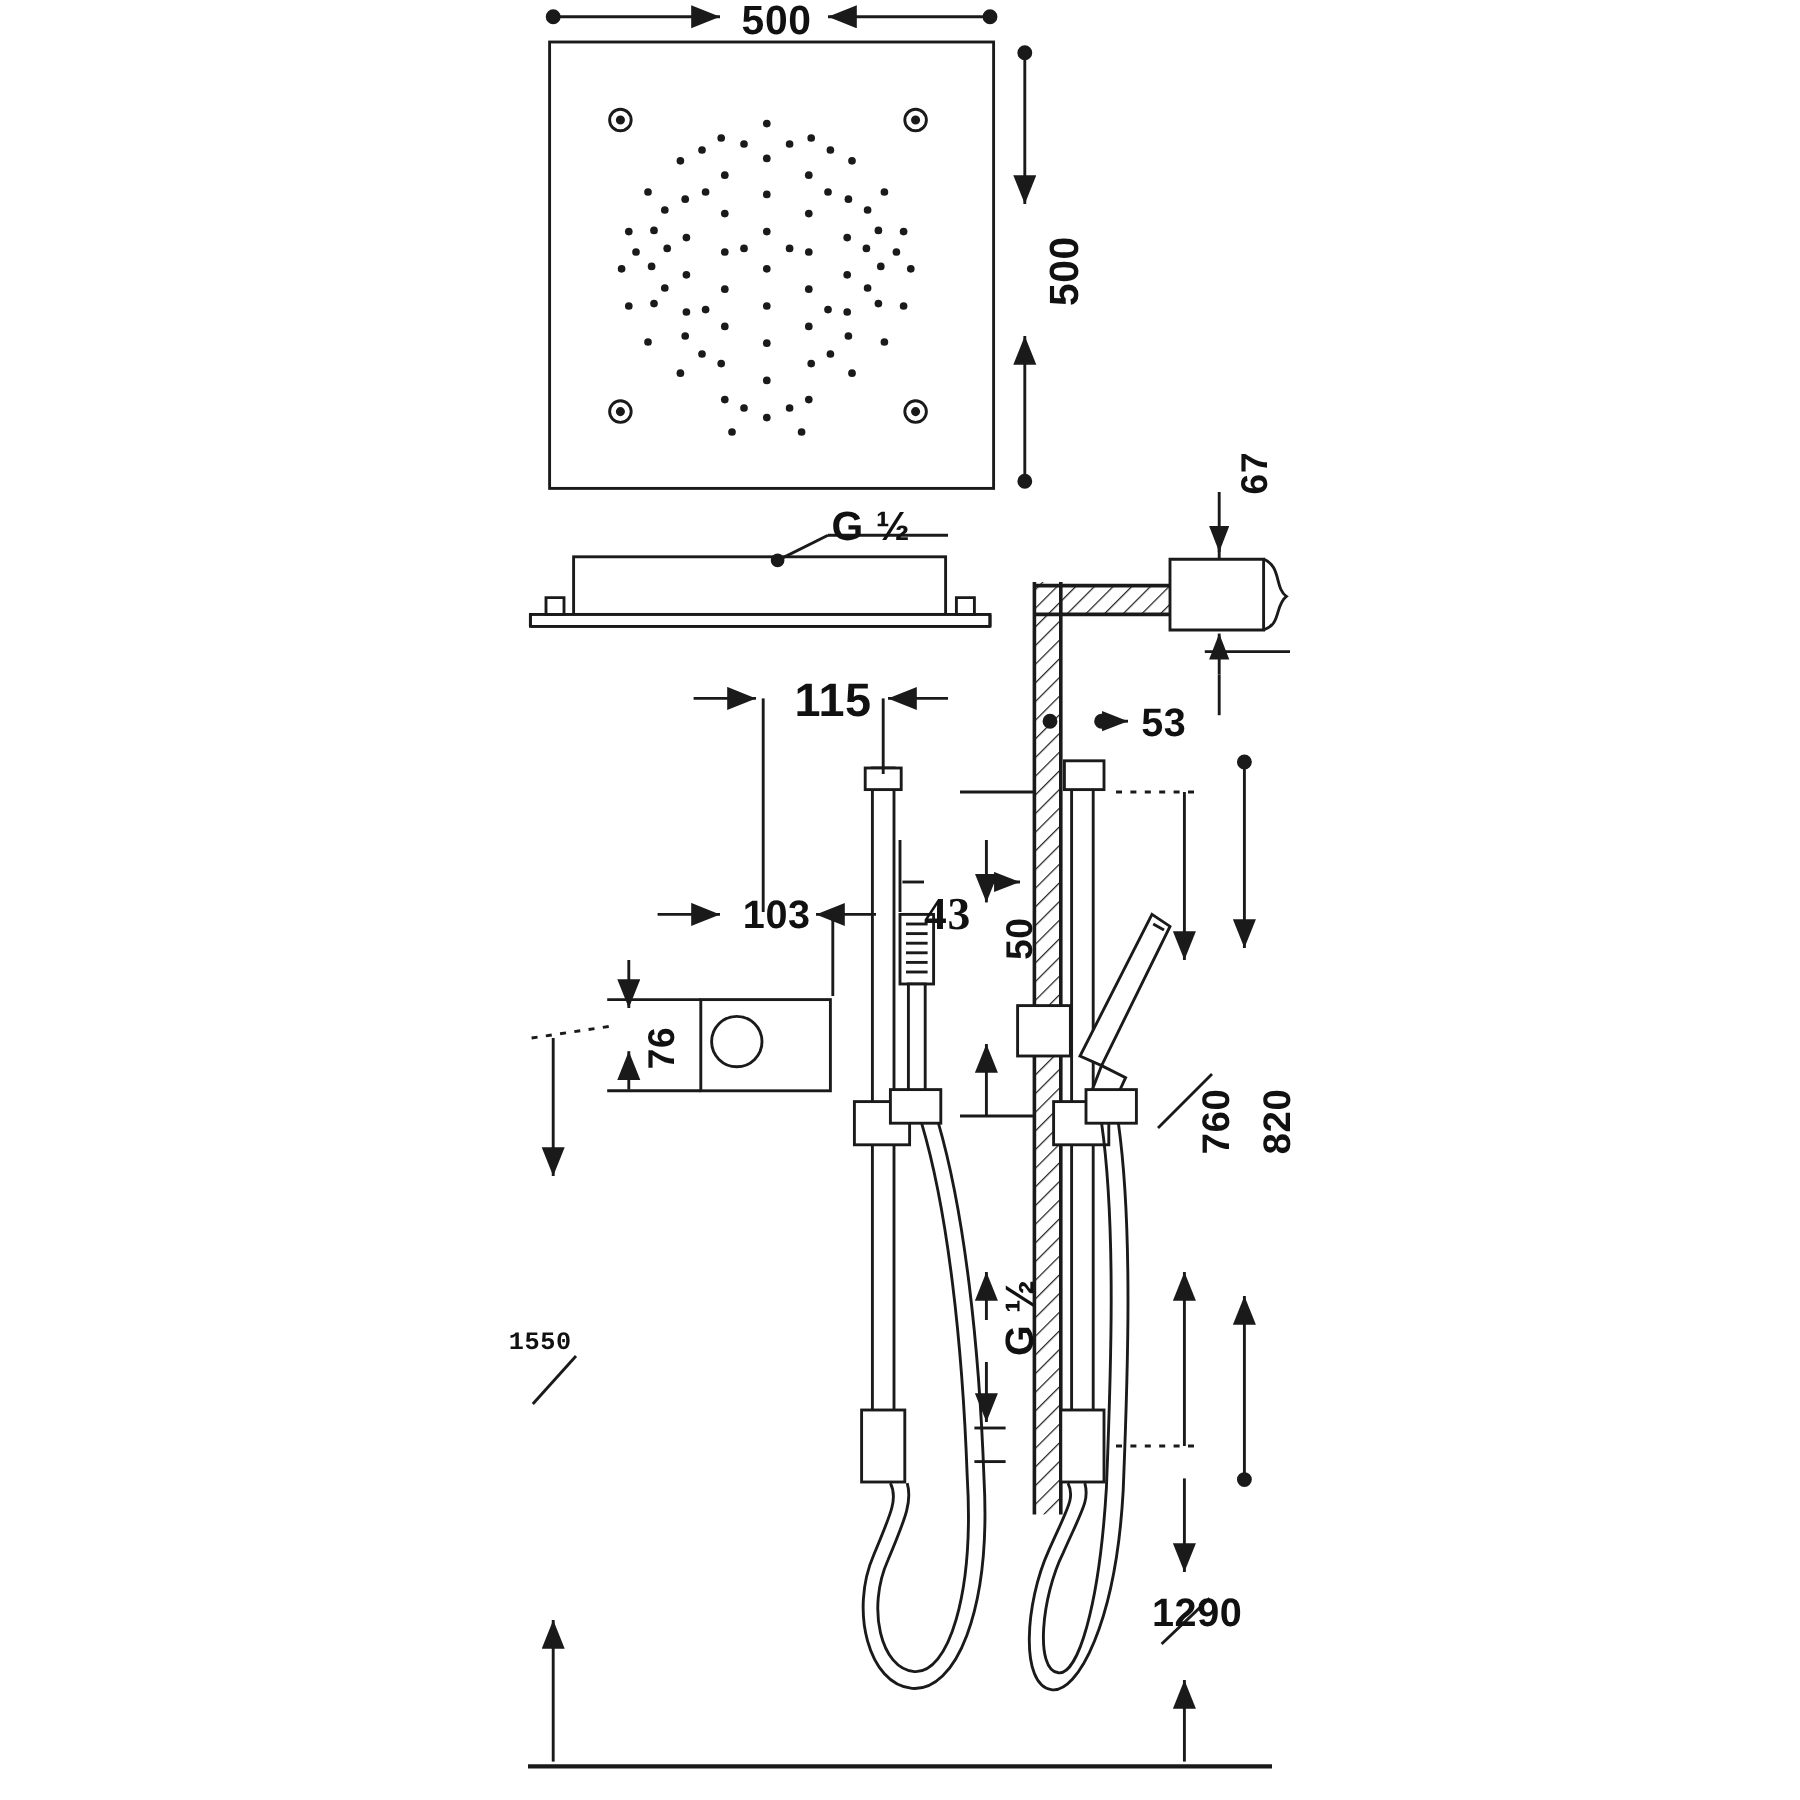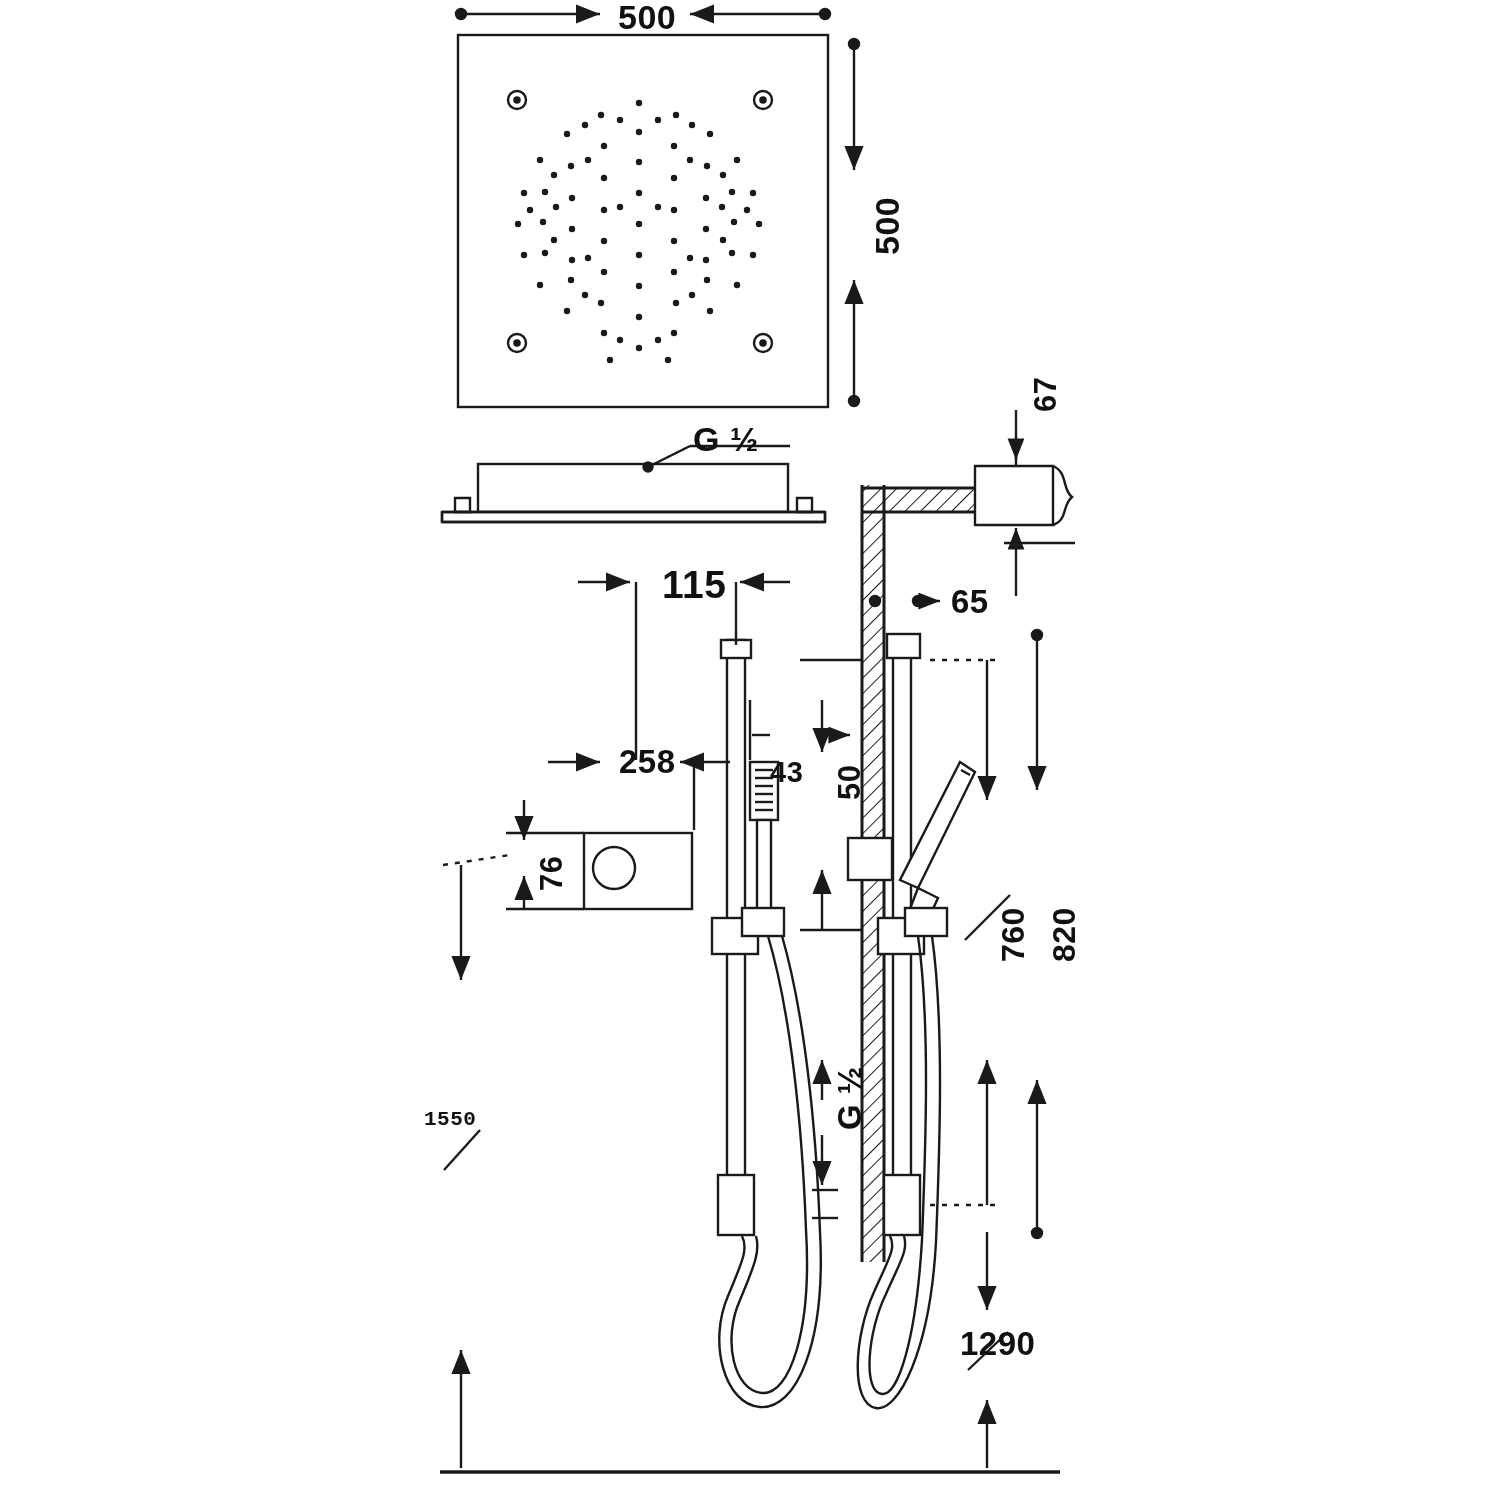--- a/index.html
+++ b/index.html
@@ -299,23 +299,23 @@
 
     <line x1="440" y1="1472" x2="1060" y2="1472" stroke-width="3.4"></line>
   </g>
 </svg>
 
 <div class="lbl" style="left:618px;top:-2px;font-size:34px;">500</div>
 <div class="lbl vert" style="left:868px;top:255px;transform:rotate(-90deg);font-size:34px;">500</div>
 <div class="lbl" style="left:693px;top:420px;font-size:34px;">G ½</div>
 <div class="lbl vert" style="left:1028px;top:412px;transform:rotate(-90deg);font-size:31px;">67</div>
 <div class="lbl" style="left:662px;top:563px;font-size:39px;">115</div>
-<div class="lbl" style="left:951px;top:583px;font-size:33px;">65</div>
-<div class="lbl" style="left:619px;top:743px;font-size:33px;">258</div>
-<div class="lbl" style="left:770px;top:756px;font-size:29px;">43</div>
+<div class="lbl" style="left:951px;top:583px;font-size:33px;">53</div>
+<div class="lbl" style="left:619px;top:743px;font-size:33px;">103</div>
+<div class="lbl" style="left:770px;top:740px;font-size:38px;font-family:Liberation Serif, serif;">43</div>
 <div class="lbl vert" style="left:832px;top:800px;transform:rotate(-90deg);font-size:31px;">50</div>
 <div class="lbl vert" style="left:534px;top:891px;transform:rotate(-90deg);font-size:31px;">76</div>
 <div class="lbl vert" style="left:995px;top:962px;transform:rotate(-90deg);font-size:32px;">760</div>
 <div class="lbl vert" style="left:1046px;top:962px;transform:rotate(-90deg);font-size:32px;">820</div>
 <div class="lbl vert" style="left:831px;top:1130px;transform:rotate(-90deg);font-size:33px;">G ½</div>
 <div class="lbl" style="left:424px;top:1108px;font-size:21px;font-family:Liberation Mono, monospace;">1550</div>
 <div class="lbl" style="left:960px;top:1325px;font-size:33px;">1290</div>
 
 </div>
 

